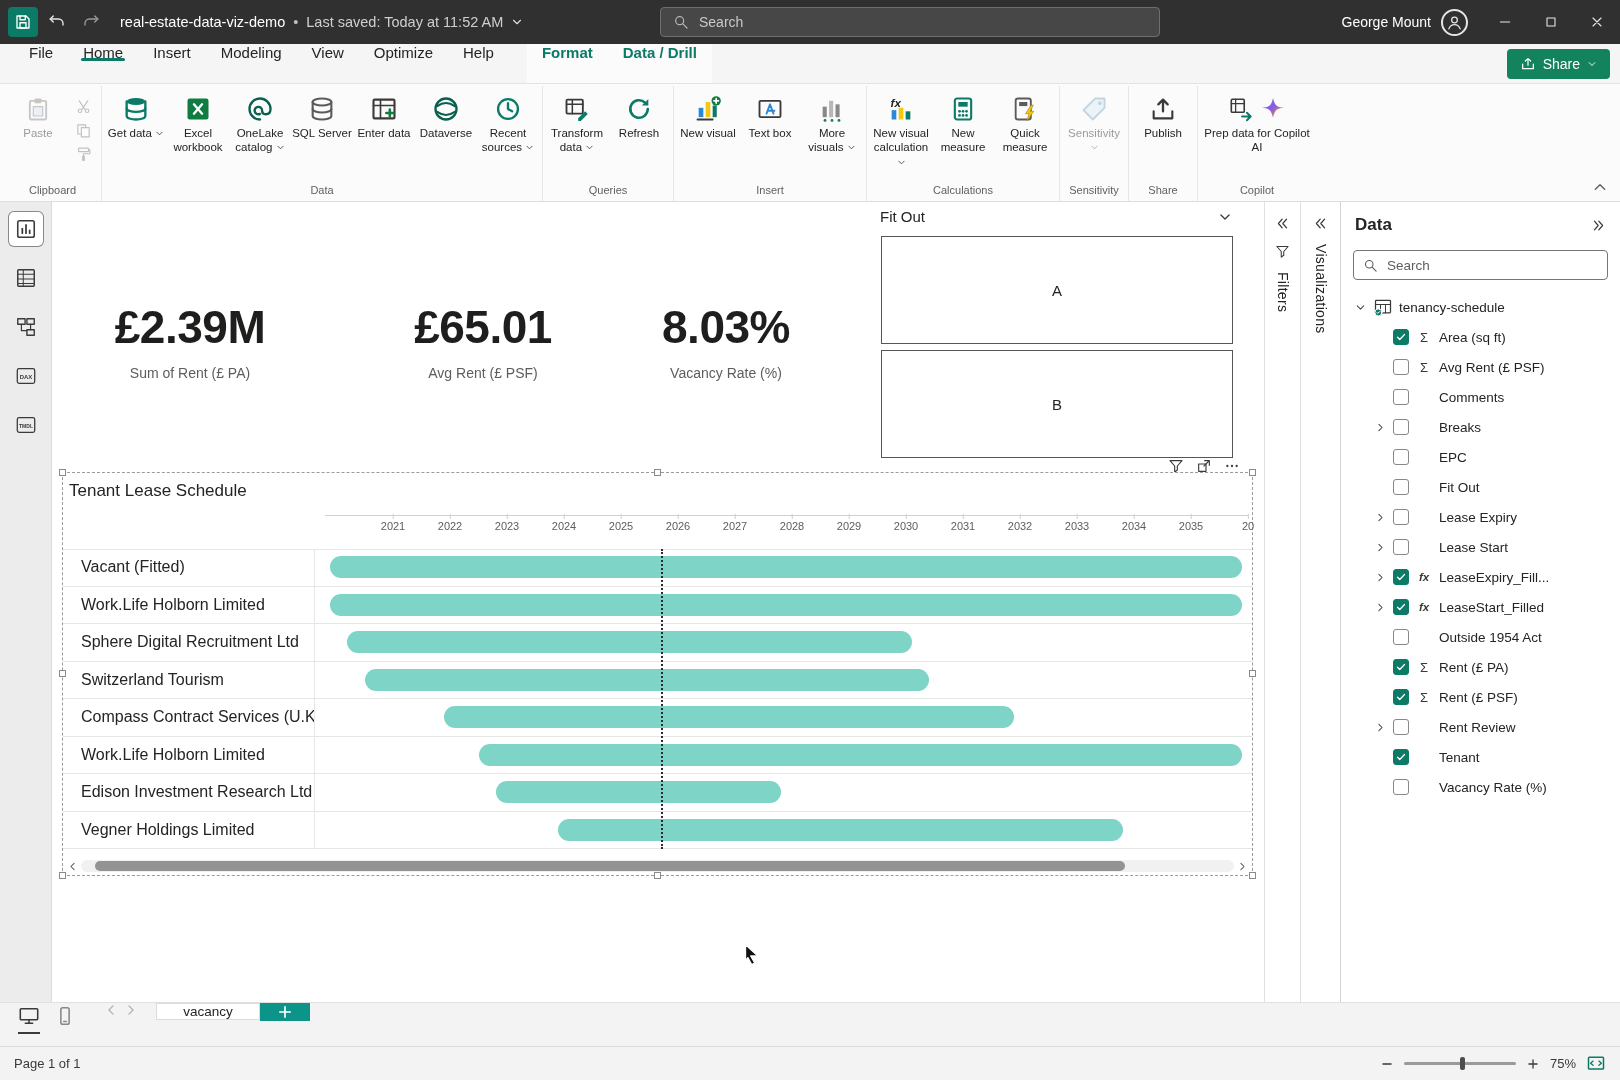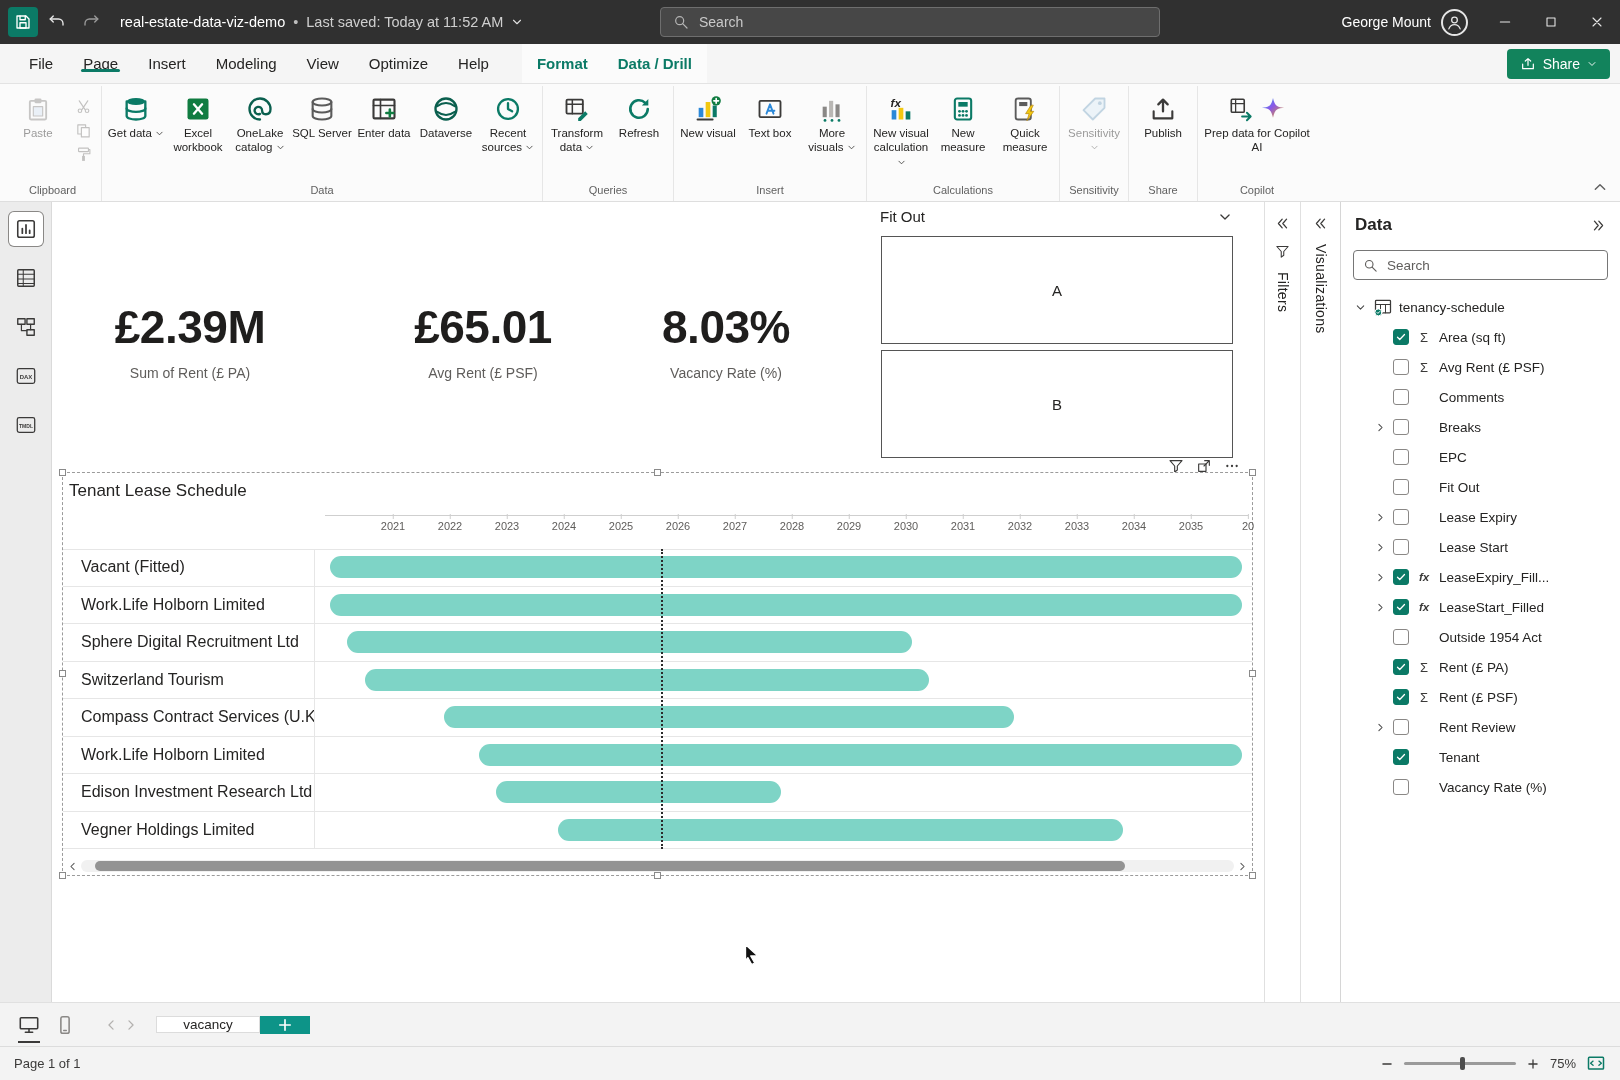--- a/index.html
+++ b/index.html
@@ -22,21 +22,21 @@
   .tb-search{position:absolute;left:660px;top:7px;width:500px;height:30px;background:#474747;border:1px solid #6e6e6e;border-radius:4px;display:flex;align-items:center;gap:9px;padding:0 12px 0 38px;color:#c9c9c9;font-size:14px;}
   .tb-search .ic16{position:absolute;left:12px;width:16px;height:16px;color:#b5b5b5;}
   .tb-right{margin-left:auto;display:flex;align-items:center;height:100%;}
   .tb-user{display:flex;align-items:center;gap:10px;margin-right:14px;font-size:14px;}
   .avatar{width:27px;height:27px;border-radius:50%;border:2px solid #e6e6e6;padding:3px;color:#e6e6e6;}
   .win-btn{width:46px;height:44px;display:flex;align-items:center;justify-content:center;color:#e8e8e8;}
   .win-btn span{width:16px;height:16px;}
 
   
   .tabs-row{height:40px;background:#f5f5f5;display:flex;align-items:stretch;padding:0 10px 0 14px;border-bottom:1px solid #e3e3e3;flex:0 0 auto;}
-  .tabs-list,.tabs-ctx{display:flex;align-items:center;}
+  .tabs-list,.tabs-ctx{display:flex;align-items:flex-start;}
   .tabs-ctx{margin-left:18px;background:#fbfbfb;}
   .rtab{padding:0 15px;display:flex;align-items:center;font-size:15px;color:#252423;position:relative;white-space:nowrap;}
   .rtab.active::after{content:"";position:absolute;left:13px;right:13px;bottom:0;height:3px;background:var(--accent);border-radius:2px;}
   .rtab.ctx{color:var(--accent);font-weight:700;}
   .share-wrap{margin-left:auto;display:flex;align-items:center;}
   .share-btn{background:var(--share);color:#fff;height:30px;border:none;border-radius:4px;display:flex;align-items:center;gap:7px;padding:0 13px;font-size:14px;font-family:inherit;}
   .share-btn .ic16{width:16px;height:16px;}
   .share-btn .ddchev{width:10px;height:10px;color:#fff;}
 
   
@@ -120,21 +120,21 @@
   .chev-slot{width:14px;height:14px;color:#444;display:flex;align-items:center;justify-content:center;flex:0 0 14px;}
   .chev-slot svg{width:11px;height:11px;}
   .ticon{width:20px;height:20px;flex:0 0 20px;}
   .cb{width:16px;height:16px;border:1px solid #8a8886;border-radius:3px;background:#fff;flex:0 0 16px;padding:1px;}
   .cb.checked{background:var(--accent);border-color:var(--accent);color:#fff;}
   .ficon{width:18px;flex:0 0 18px;text-align:center;color:#3b3a39;font-size:13px;}
   .ficon.fx{font-style:italic;font-weight:700;font-size:11.5px;}
   .flabel{overflow:hidden;text-overflow:ellipsis;}
 
   
-  .page-tabs{height:44px;background:#f3f3f3;border-top:1px solid #e0e0e0;display:flex;align-items:center;flex:0 0 auto;}
+  .page-tabs{height:44px;background:#f3f3f3;border-top:1px solid #e0e0e0;display:flex;align-items:flex-start;flex:0 0 auto;}
   .pt-views{display:flex;align-items:center;gap:10px;padding:0 16px;}
   .pt-view{width:26px;height:26px;padding:2px;color:#3b3a39;position:relative;}
   .pt-view.active::after{content:"";position:absolute;left:2px;right:2px;bottom:-5px;border-bottom:2px solid #3b3a39;}
   .pt-view.dim{color:#8a8886;}
   .pt-arrows{display:flex;align-items:center;gap:6px;padding:0 10px;color:#b3b1af;}
   .pt-arrows span{width:14px;height:14px;}
   .pt-tab{width:104px;margin-left:8px;background:#fff;border:1px solid #dcdcdc;display:flex;align-items:center;justify-content:center;font-size:13.5px;color:#252423;}
   .pt-add{width:50px;background:var(--add);color:#fff;border:none;display:flex;align-items:center;justify-content:center;}
   .pt-add span{width:18px;height:18px;}
 
@@ -220,21 +220,21 @@
               <path d="M6 6l12 12M18 6L6 18" stroke="currentColor" stroke-width="1.6"></path>
             </svg>
           </span>
         </div>
     </div>
   </header>
 
   <nav class="tab s-row tabs-row">
     <div class="tabs-list">
         <div class="rtab">File</div>
-        <div class="rtab active">Page</div>
+        <div class="rtab active">Home</div>
         <div class="rtab">Insert</div>
         <div class="rtab">Modeling</div>
         <div class="rtab">View</div>
         <div class="rtab">Optimize</div>
         <div class="rtab">Help</div>
       </div>
     <div class="tabs-ctx">
         <div class="rtab ctx">Format</div>
         <div class="rtab ctx">Data / Drill</div>
       </div>

